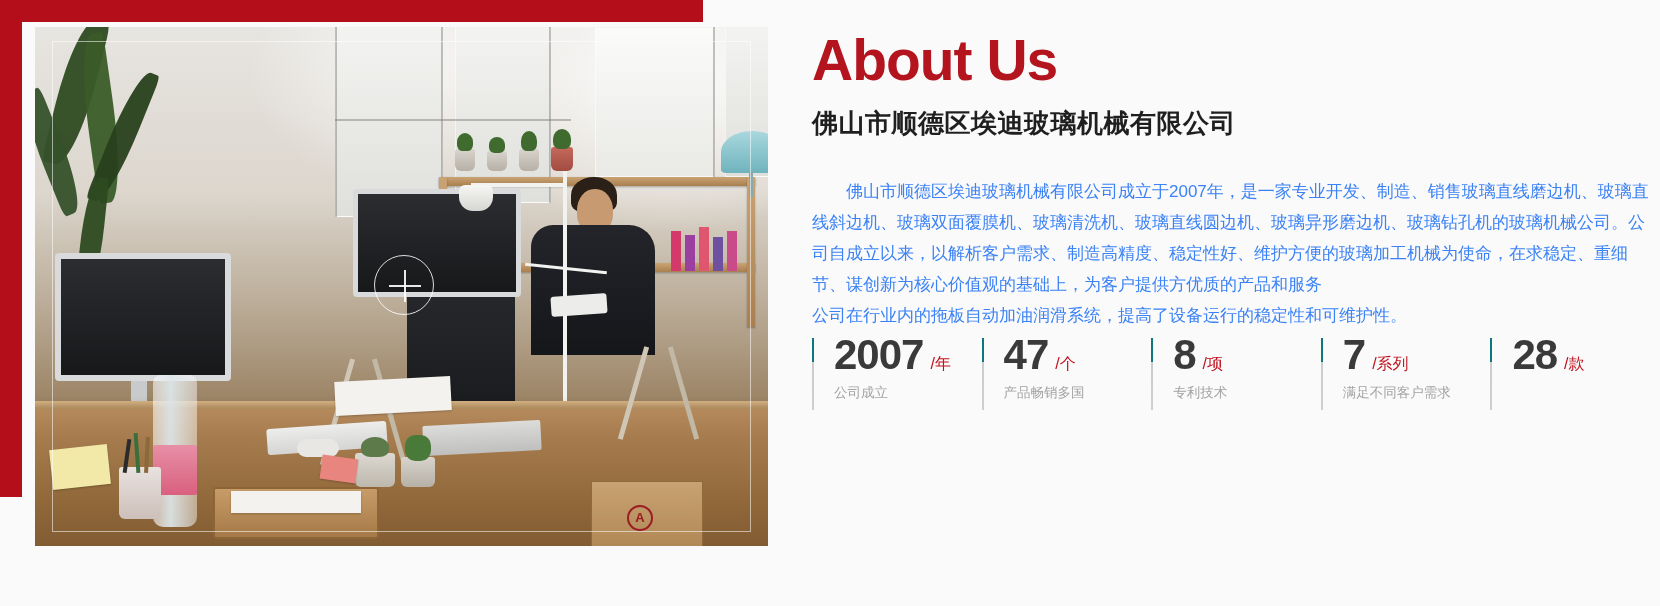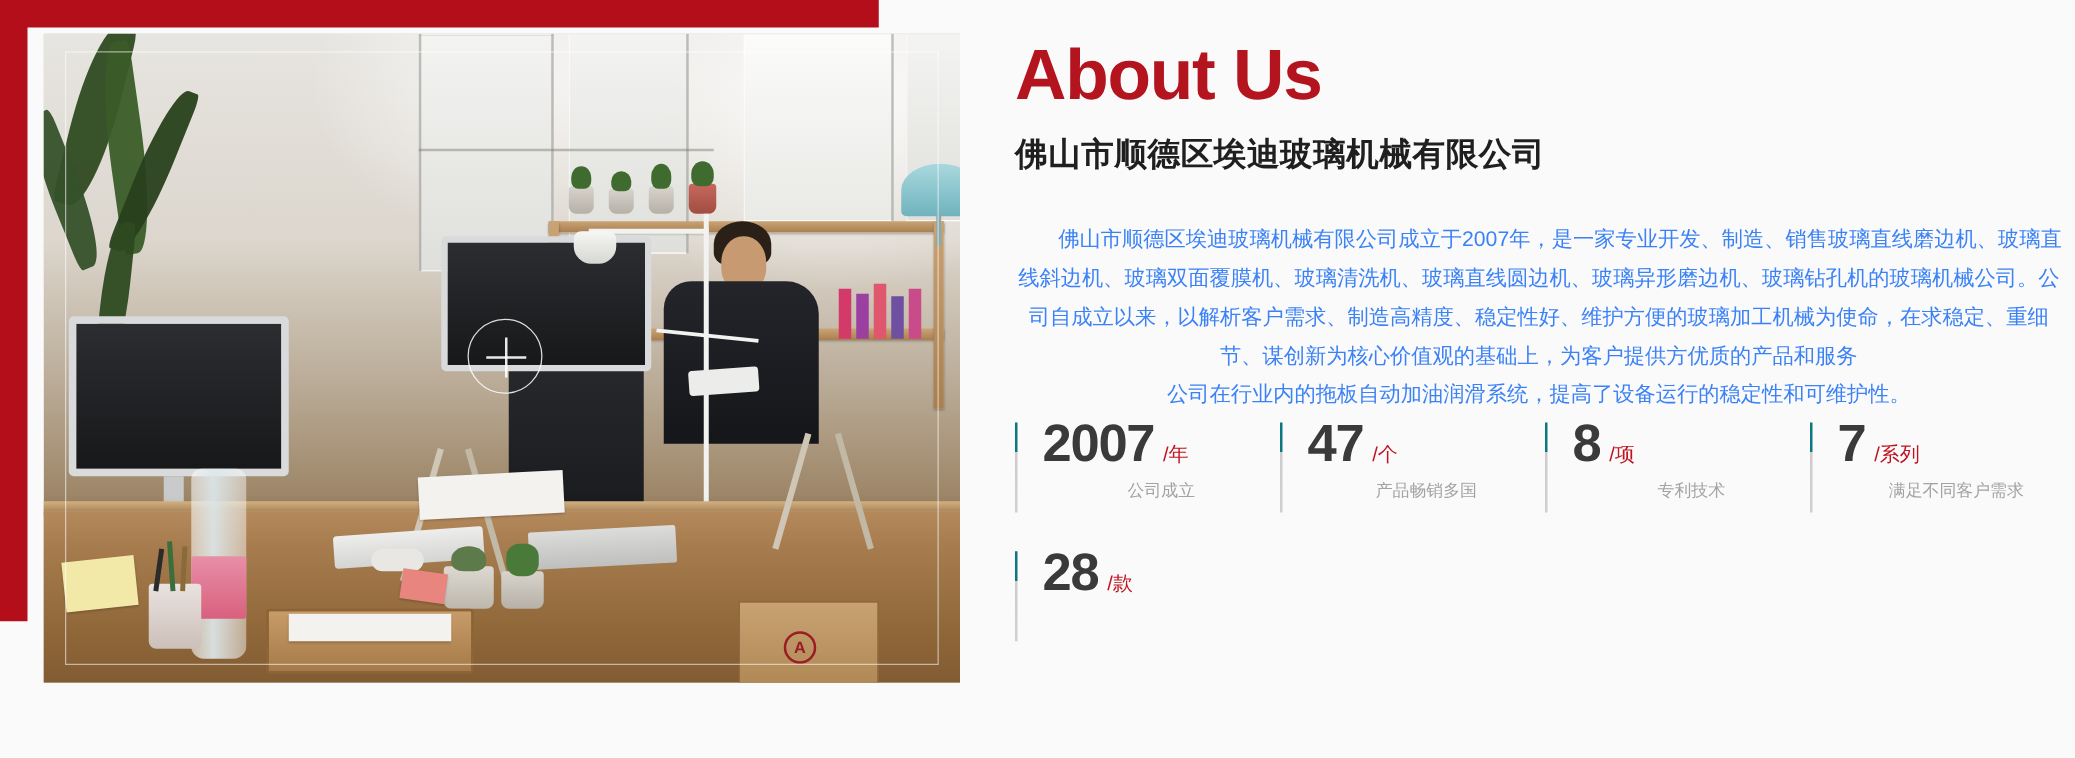--- a/index.html
+++ b/index.html
@@ -216,21 +216,20 @@
   }
   .plus-btn:before { left:14px; top:29px; width:32px; height:2px; }
   .plus-btn:after  { left:29px; top:14px; width:2px; height:32px; }
 
   
   .content {
     position:absolute;
     left:812px; top:0;
     width:848px; height:472px;
     z-index:5;
-    text-align:center;
   }
   .title {
     position:absolute;
     left:0; top:32px;
     font-size:57px;
     font-weight:bold;
     color:#b4141e;
     letter-spacing:-1px;
     line-height:1;
   }
@@ -252,21 +251,21 @@
   }
   .body-copy p { text-indent:2em; }
   .body-copy p.noindent { text-indent:0; }
 
   
   .stats {
     position:absolute;
     left:0; top:334px;
     width:848px;
     display:grid;
-    grid-template-columns:repeat(4, 1fr);
+    grid-template-columns:repeat(5, 1fr);
     grid-auto-rows:103px;
   }
   .stat {
     position:relative;
     padding-left:22px;
   }
   .stat .rule {
     position:absolute;
     left:0; top:4px;
     width:2px; height:72px;

